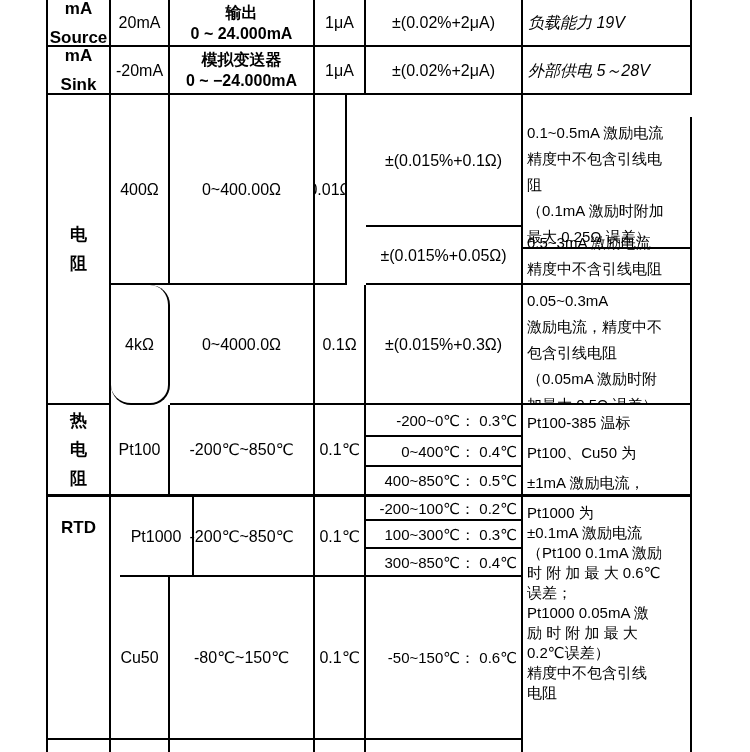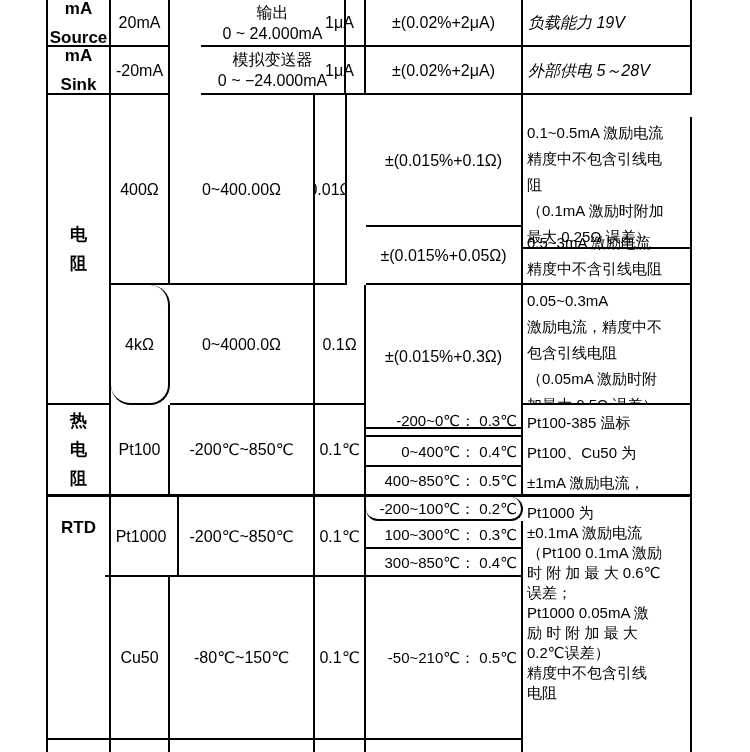--- a/index.html
+++ b/index.html
@@ -9,21 +9,21 @@
     color:#000;overflow:hidden;
   }
   .cell{
     position:absolute;box-sizing:border-box;
     border-right:2px solid #000;border-bottom:2px solid #000;
     display:flex;align-items:center;justify-content:center;
     text-align:center;font-size:16px;line-height:21px;
     white-space:pre-line;overflow:hidden;
   }
   .col1{border-left:2px solid #000;}
-  .bold{font-weight:normal;margin-left:31px;}
+  .bold{font-weight:bold;}
   .lab{font-weight:bold;font-size:17px;line-height:29px;}
   .left{justify-content:flex-start;text-align:left;padding-left:5px;padding-right:2px;font-style:italic;}
   .right{justify-content:flex-end;text-align:right;padding-right:4px;font-size:15px;}
   .note{justify-content:flex-start;text-align:left;padding-left:4px;padding-right:1px;
         font-size:15px;line-height:26px;align-items:flex-start;padding-top:3px;}
   .note-ht{line-height:30px;}
   .note-rtd{line-height:20px;padding-top:6px;}
   .thickb{border-bottom-width:3px;}
   .nobb{border-bottom:none;}
   .topanch{align-items:flex-start;padding-top:16px;}
@@ -47,37 +47,37 @@
   .r400rng{left:111px;top:95px;width:59px;height:190px;}
   .r400dsc{left:170px;top:95px;width:145px;height:190px;}
   .r400res{left:315px;top:95px;width:32px;height:190px;}
   .r400acc1{left:366px;top:95px;width:157px;height:132px;}
   .r400nt1{left:523px;top:95px;width:169px;height:132px;margin-top:22px;}
   .r400acc2{left:366px;top:227px;width:157px;height:58px;}
   .r400nt2{left:523px;top:227px;width:169px;height:58px;}
   .r4krng{left:111px;top:285px;width:59px;height:120px;border-radius:20px;}
   .r4kdsc{left:170px;top:285px;width:145px;height:120px;}
   .r4kres{left:315px;top:285px;width:51px;height:120px;}
-  .r4kacc{left:366px;top:285px;width:157px;height:144px;}
+  .r4kacc{left:366px;top:285px;width:157px;height:120px;}
   .r4knt{left:523px;top:285px;width:169px;height:120px;}
   
   .htLab{left:46px;top:405px;width:65px;height:92px;}
   .pt100rng{left:111px;top:405px;width:59px;height:92px;}
   .pt100dsc{left:170px;top:405px;width:145px;height:92px;}
   .pt100res{left:315px;top:405px;width:51px;height:92px;}
   .pt100a1{left:366px;top:405px;width:157px;height:32px;}
   .pt100a2{left:366px;top:437px;width:157px;height:30px;}
   .pt100a3{left:366px;top:467px;width:157px;height:30px;}
   .htNote{left:523px;top:405px;width:169px;height:92px;}
   
   .rtdLab{left:46px;top:497px;width:65px;height:243px;}
-  .pt1krng{left:105px;top:497px;width:74px;height:80px;}
+  .pt1krng{left:120px;top:497px;width:74px;height:80px;}
   .pt1kdsc{left:170px;top:497px;width:145px;height:80px;}
   .pt1kres{left:315px;top:497px;width:51px;height:80px;}
-  .pt1ka1{left:366px;top:497px;width:157px;height:24px;border-radius:12px;}
+  .pt1ka1{left:366px;top:497px;width:157px;height:24px;}
   .pt1ka2{left:366px;top:521px;width:157px;height:28px;}
   .pt1ka3{left:366px;top:549px;width:157px;height:28px;}
   .cu50rng{left:111px;top:577px;width:59px;height:163px;}
   .cu50dsc{left:170px;top:577px;width:145px;height:163px;}
   .cu50res{left:315px;top:577px;width:51px;height:163px;}
   .cu50acc{left:366px;top:577px;width:157px;height:163px;}
   .rtdNote{left:523px;top:497px;width:169px;height:255px;}
   
   .p1{left:46px;top:740px;width:65px;height:12px;}
   .p2{left:111px;top:740px;width:59px;height:12px;}
@@ -146,21 +146,21 @@
 <div class="cell col1 lab topanch rtdLab">RTD</div>
 <div class="cell pt1krng">Pt1000</div>
 <div class="cell pt1kdsc">-200℃~850℃</div>
 <div class="cell pt1kres">0.1℃</div>
 <div class="cell right pt1ka1">-200~100℃： 0.2℃</div>
 <div class="cell right pt1ka2">100~300℃： 0.3℃</div>
 <div class="cell right pt1ka3">300~850℃： 0.4℃</div>
 <div class="cell cu50rng">Cu50</div>
 <div class="cell cu50dsc">-80℃~150℃</div>
 <div class="cell cu50res">0.1℃</div>
-<div class="cell right cu50acc">-50~210℃： 0.5℃</div>
+<div class="cell right cu50acc">-50~150℃： 0.6℃</div>
 <div class="cell note note-rtd nobb rtdNote">Pt1000 为
 ±0.1mA 激励电流
 （Pt100 0.1mA 激励
 时 附 加 最 大  0.6℃
 误差；
 Pt1000 0.05mA 激
 励 时 附 加 最 大
 0.2℃误差）
 精度中不包含引线
 电阻</div>

